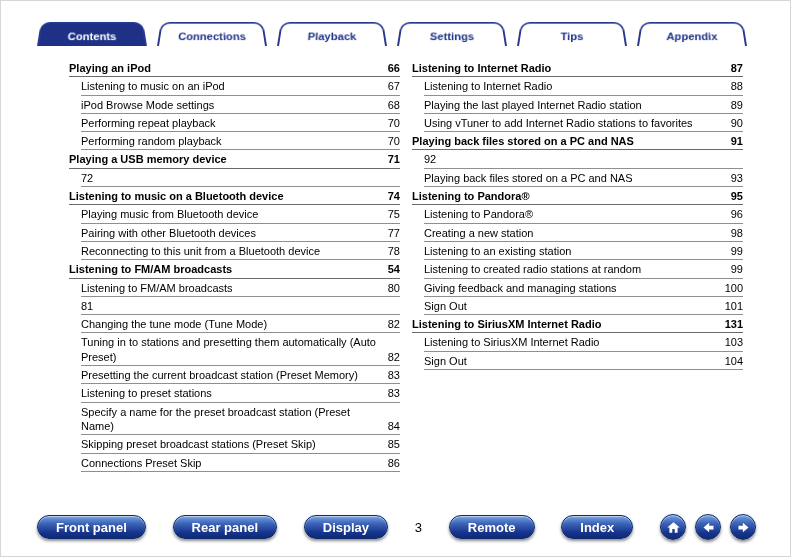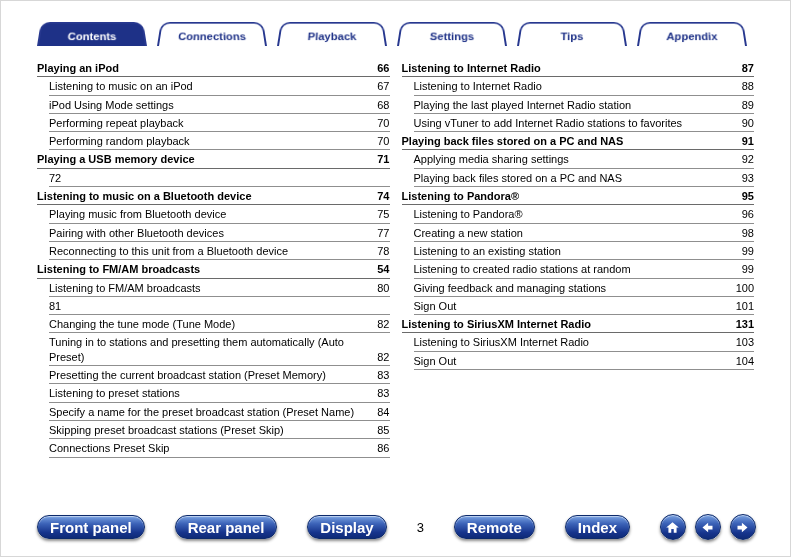--- a/index.html
+++ b/index.html
@@ -37,21 +37,22 @@
   .tab .tab-label {
     font-size:11.5px; font-weight:bold; color:#1e3187;
     padding-top:3px;
   }
   .tab.active { background:#1e3187; }
   .tab.active .tab-label { color:#ffffff; }
 
   
   .toc {
     display:flex; gap:12px;
-    padding:13px 36px 0 36px;
+    padding:13px 47px 0 36px;
+    margin-left:32px;
   }
   .col { flex:1 1 0; min-width:0; align-self:flex-start; }
   .toc-row {
     display:flex; align-items:flex-end;
     border-bottom:1px solid #8f8f8f;
     padding:2px 0 1px 0;
     font-size:11px; line-height:1.3;
     color:#000;
     cursor:pointer;
   }
@@ -60,26 +61,26 @@
   .toc-title { flex:1 1 auto; padding-right:8px; }
   .toc-page  { flex:0 0 auto; white-space:nowrap; }
 
   
   .footer {
     position:absolute; left:36px; right:34px; bottom:16px;
     display:flex; align-items:center; justify-content:space-between;
   }
   .nav-btn {
     height:22px;
-    padding:0 12px;
+    padding:0 18px;
     border:1px solid #0d2a6b;
     border-radius:12px;
     background:linear-gradient(180deg,#7aa3e2 0%,#3c63b8 35%,#16348c 75%,#0e2a77 100%);
     box-shadow:0 2px 3px rgba(0,0,0,0.45), inset 0 1px 1px rgba(255,255,255,0.55);
-    color:#ffffff; font-size:15px; font-weight:bold;
+    color:#ffffff; font-size:13px; font-weight:bold;
     font-family:"Liberation Sans", sans-serif;
     display:flex; align-items:center; justify-content:center;
     cursor:pointer;
   }
   .page-num {
     font-size:13px; color:#000;
   }
   .icon-cluster { display:flex; gap:9px; align-items:center; }
   .circle-btn {
     width:26px; height:26px; border-radius:50%;
@@ -124,21 +125,21 @@
           <span class="toc-title">Playing an iPod</span>
           <span class="toc-page">66</span>
         </div>
 
         <div class="toc-row lvl1">
           <span class="toc-title">Listening to music on an iPod</span>
           <span class="toc-page">67</span>
         </div>
 
         <div class="toc-row lvl1">
-          <span class="toc-title">iPod Using Mode settings</span>
+          <span class="toc-title">iPod Browse Mode settings</span>
           <span class="toc-page">68</span>
         </div>
 
         <div class="toc-row lvl1">
           <span class="toc-title">Performing repeat playback</span>
           <span class="toc-page">70</span>
         </div>
 
         <div class="toc-row lvl1">
           <span class="toc-title">Performing random playback</span>
@@ -244,21 +245,20 @@
           <span class="toc-title">Using vTuner to add Internet Radio stations to favorites</span>
           <span class="toc-page">90</span>
         </div>
 
         <div class="toc-row lvl0">
           <span class="toc-title">Playing back files stored on a PC and NAS</span>
           <span class="toc-page">91</span>
         </div>
 
         <div class="toc-row lvl1">
-          <span class="toc-title">Applying media sharing settings</span>
           <span class="toc-page">92</span>
         </div>
 
         <div class="toc-row lvl1">
           <span class="toc-title">Playing back files stored on a PC and NAS</span>
           <span class="toc-page">93</span>
         </div>
 
         <div class="toc-row lvl0">
           <span class="toc-title">Listening to Pandora®</span>

